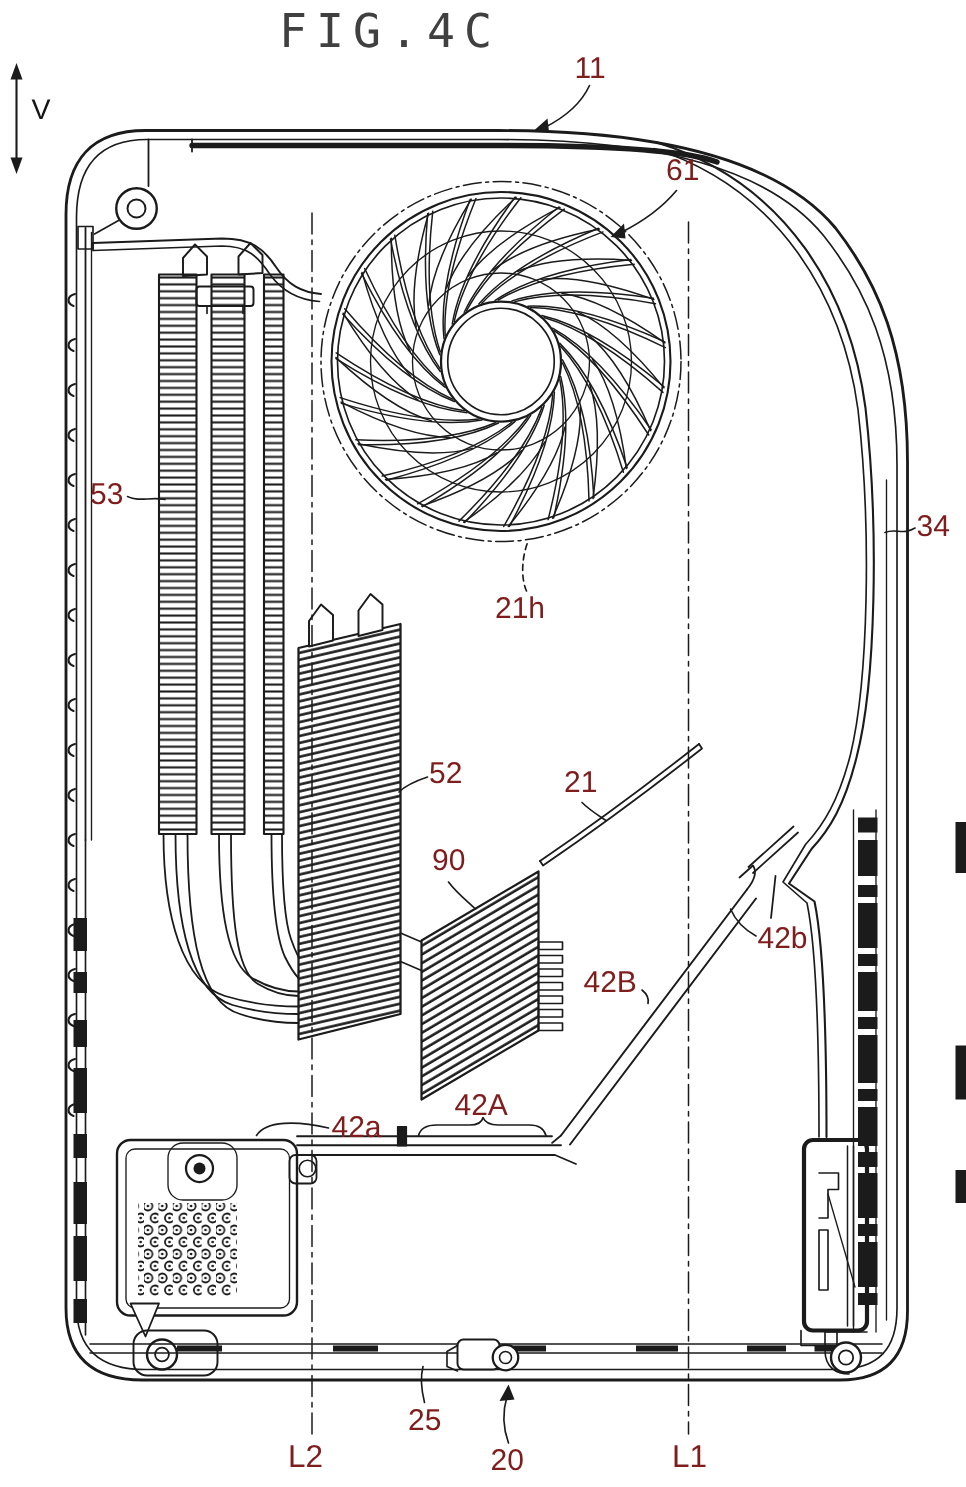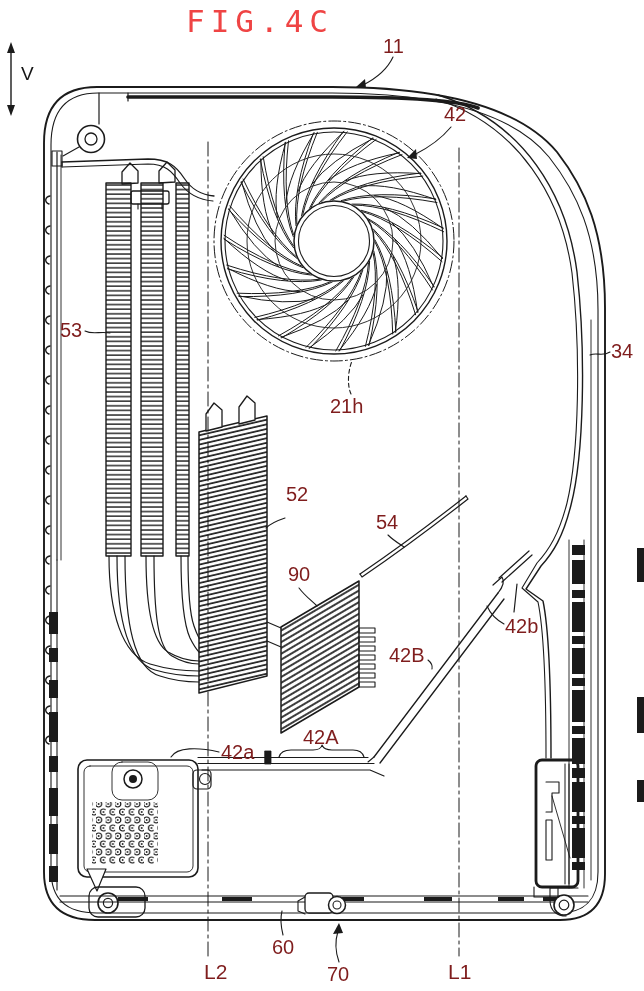--- a/index.html
+++ b/index.html
@@ -3,21 +3,21 @@
 <meta charset="utf-8">
 <style>
   html,body{margin:0;padding:0;background:#fff;}
   .stage{position:relative;width:644px;height:991px;background:#fff;overflow:hidden;
          font-family:"Liberation Sans",sans-serif;color:#111;}
   svg{position:absolute;left:0;top:0;}
   .lbl{position:absolute;font-size:20px;line-height:1;color:#7f1d1d;white-space:nowrap;
        font-family:Liberation Sans, sans-serif;}
   .lbl.big{font-size:21px;}
   .title{position:absolute;font-family:"DejaVu Sans Mono",monospace;font-size:31px;
-         letter-spacing:6px;color:#ef4444;}
+         letter-spacing:6px;color:#404040;}
   .vlab{position:absolute;font-size:19px;color:#141414;font-family:"Liberation Sans",sans-serif;}
 </style>
 </head>
 <body>
 
 <div class="stage">
 
 <svg id="art" width="644" height="991" viewBox="0 0 644 991">
   <defs>
     <pattern id="hs52" width="7" height="4.5" patternUnits="userSpaceOnUse" patternTransform="rotate(-13)">
@@ -318,29 +318,29 @@
       <polygon points="11,42 7,53 15,53" fill="#1b1b1b" stroke="none"></polygon>
       <polygon points="11,116 7,105 15,105" fill="#1b1b1b" stroke="none"></polygon>
     </g>
   </g>
 </svg>
 
 <div class="title" style="left:186px;top:3px;">FIG.4C</div>
 <div class="vlab" style="left:21px;top:63px;">V</div>
 
 <div class="lbl" style="left:383px;top:36px;">11</div>
-<div class="lbl" style="left:444px;top:104px;">42</div>
+<div class="lbl" style="left:444px;top:104px;">61</div>
 <div class="lbl" style="left:60px;top:320px;">53</div>
 <div class="lbl" style="left:611px;top:341px;">34</div>
 <div class="lbl" style="left:330px;top:396px;">21h</div>
-<div class="lbl" style="left:286px;top:484px;">52</div>
-<div class="lbl" style="left:376px;top:512px;">54</div>
+<div class="lbl" style="left:286px;top:506px;">52</div>
+<div class="lbl" style="left:376px;top:512px;">21</div>
 <div class="lbl" style="left:288px;top:564px;">90</div>
 <div class="lbl" style="left:389px;top:645px;">42B</div>
 <div class="lbl" style="left:505px;top:616px;">42b</div>
 <div class="lbl" style="left:221px;top:742px;">42a</div>
 <div class="lbl" style="left:303px;top:727px;">42A</div>
-<div class="lbl" style="left:272px;top:937px;">60</div>
-<div class="lbl" style="left:327px;top:964px;">70</div>
-<div class="lbl big" style="left:204px;top:961px;text-align:right;">L2</div>
+<div class="lbl" style="left:272px;top:937px;">25</div>
+<div class="lbl" style="left:327px;top:964px;">20</div>
+<div class="lbl big" style="left:192px;top:961px;text-align:right;">L2</div>
 <div class="lbl big" style="left:448px;top:961px;">L1</div>
 
 </div>
 
 </body></html>

